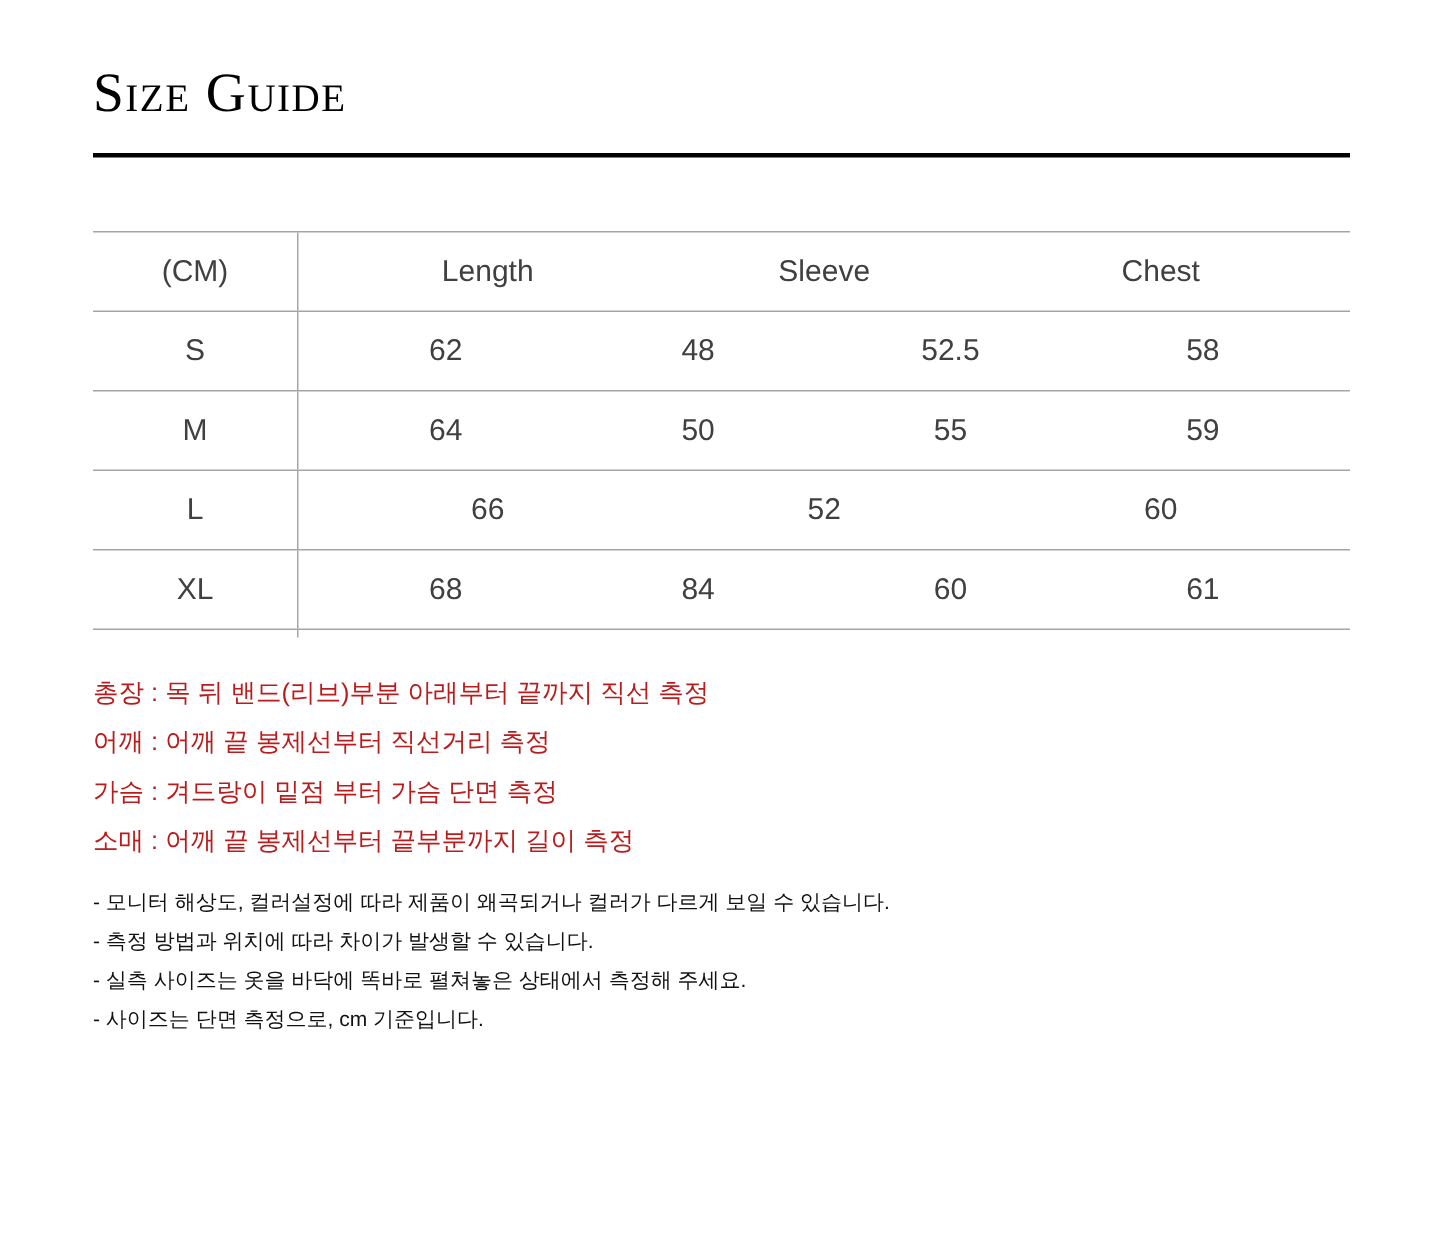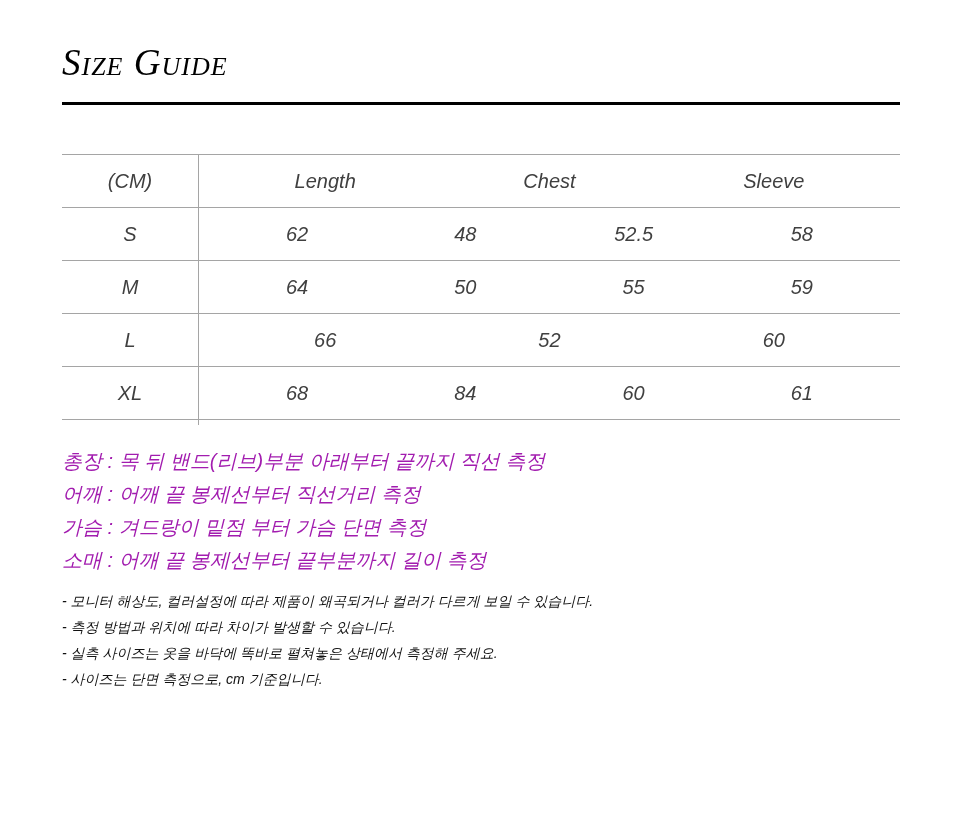--- a/index.html
+++ b/index.html
@@ -9,21 +9,20 @@
     width: 960px;
     height: 838px;
     font-family: "Liberation Sans", "DejaVu Sans", sans-serif;
     color: #111111;
     -webkit-font-smoothing: antialiased;
   }
   .container {
     box-sizing: border-box;
     width: 960px;
     padding: 45px 80px 0 62px;
-    font-style: italic;
   }
   
   .page-title {
     font-family: "Liberation Serif", "DejaVu Serif", serif;
     font-variant: small-caps;
     font-weight: 400;
     font-size: 37px;
     line-height: 36px;
     letter-spacing: 1px;
     color: #000000;
@@ -76,23 +75,23 @@
     position: absolute;
     left: 136px;
     bottom: -5px;
     width: 1px;
     height: 5px;
     background: #a5a5a5;
   }
   
   .measure-block {
     margin-top: 25px;
-    font-size: 20px;
+    font-size: 17px;
     line-height: 33px;
-    color: #a21caf;
+    color: #b91c1c;
   }
   .notes-block {
     margin-top: 11px;
     font-size: 14px;
     line-height: 26px;
     color: #111111;
   }
   .measure-block p, .notes-block p { margin: 0; }
 </style>
 </head>
@@ -102,22 +101,22 @@
 
   <h1 class="page-title">Size Guide</h1>
   <div class="title-rule"></div>
 
   <div class="size-table">
 
     <div class="t-row">
       <div class="c-size">(CM)</div>
       <div class="c-data">
         <div class="cell">Length</div>
+        <div class="cell">Sleeve</div>
         <div class="cell">Chest</div>
-        <div class="cell">Sleeve</div>
       </div>
     </div>
 
     <div class="t-row">
       <div class="c-size">S</div>
       <div class="c-data">
         <div class="cell">62</div>
         <div class="cell">48</div>
         <div class="cell">52.5</div>
         <div class="cell">58</div>

